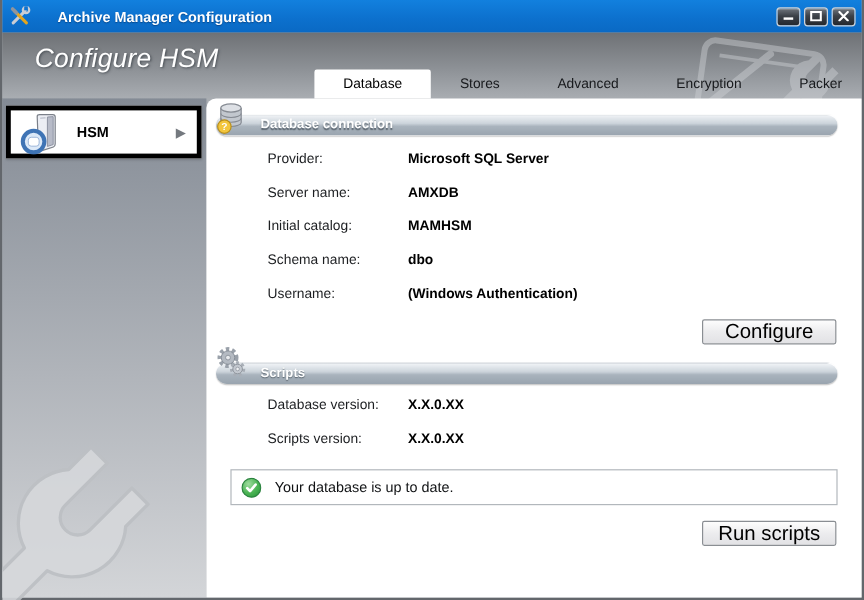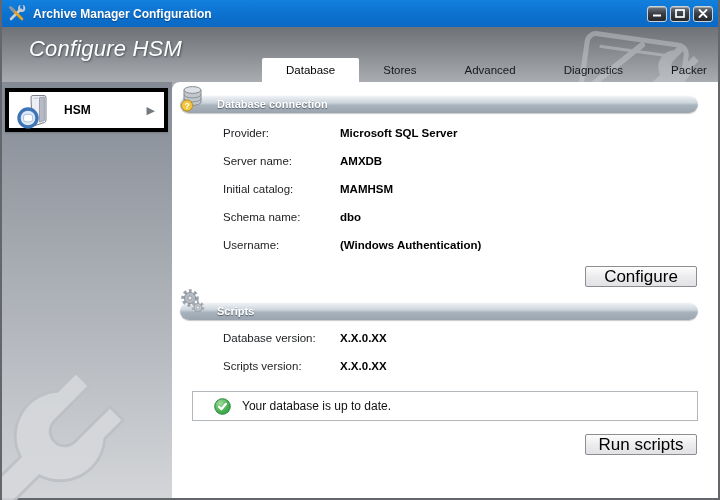--- a/index.html
+++ b/index.html
@@ -6,21 +6,21 @@
   html,body { width:720px; height:500px; overflow:hidden;
               font-family:"Liberation Sans","DejaVu Sans",sans-serif; }
   .window { position:absolute; inset:0; width:720px; height:500px;
             border:2px solid #63676c; border-top:none; background:#a9adb2; }
 
   
   .titlebar { position:absolute; top:0; left:0; right:0; height:27px;
               background:linear-gradient(180deg,#1280de 0%,#0c70cd 60%,#0a69c4 100%);
               display:flex; align-items:center; z-index:10; }
   .title-icon { width:18px; height:17px; margin-left:6px; flex:0 0 auto; }
-  .title-text { color:#fff; font-size:12px; font-weight:bold; margin-left:7px;
+  .title-text { color:#fff; font-size:12px; font-weight:bold; margin-left:22px;
                 text-shadow:0 1px 1px rgba(0,40,90,.55); }
   .win-controls { margin-left:auto; margin-right:5px; display:flex; gap:3px; }
   .ctrl { width:20px; height:16px; border:1px solid #cfd3d7; border-radius:3px;
           background:linear-gradient(180deg,#70767e 0%,#3c4148 45%,#24282d 100%);
           display:flex; align-items:center; justify-content:center; cursor:pointer;
           box-shadow:inset 0 1px 0 rgba(255,255,255,.35); }
 
   
   .header-strip { position:absolute; top:27px; left:0; right:0; height:55px;
                   background:linear-gradient(180deg,#6e7175 0%,#8d9196 55%,#a9adb2 100%); z-index:1; }
@@ -59,21 +59,21 @@
   .sec-icon { position:absolute; z-index:7; }
   .frow { position:absolute; left:23px; width:430px; font-size:11.5px; color:#1c1e21;padding-left:28px; }
   .flabel { display:inline-block; width:117px; }
   .fvalue { font-weight:bold; color:#000; }
   .btn { position:absolute; width:112px; height:21px; line-height:19px; text-align:center;
          font-size:17px; color:#000; cursor:pointer; border:1px solid #8a8e93; border-radius:2px;
          background:linear-gradient(180deg,#fdfdfd 0%,#ececee 50%,#e2e2e5 100%);
          box-shadow:0 1px 0 rgba(255,255,255,.6); }
   .info-box { position:absolute; left:20px; top:309px; width:506px; height:30px;
               border:1px solid #b2b7bc; background:#fff; display:flex; align-items:center;
-              padding-left:21px; gap:11px; font-size:12px; color:#101214; }
+              padding-left:8px; gap:11px; font-size:12px; color:#101214; }
 </style>
 </head>
 <body>
 
 <div class="window">
 
   <div class="titlebar">
     <svg class="title-icon" viewBox="0 0 18 17">
       <path d="M3,14 L13,4" stroke="#c9cdd4" stroke-width="2.6" stroke-linecap="round"></path>
       <circle cx="13.7" cy="3.3" r="2.6" fill="none" stroke="#c9cdd4" stroke-width="2"></circle>
@@ -112,21 +112,21 @@
                A 40,40 0 0 1 12,38.1 L 12,145 A 12,12 0 0 1 -12,145 L -12,38.1 A 40,40 0 0 1 -30,-26.5 Z"></path>
     </g>
     <path d="M40,70 L105,18" stroke="#ced1d5" stroke-width="6" stroke-linecap="round"></path>
   </svg>
   <div class="page-title">Configure HSM</div>
 
   <div class="tabs">
     <div class="tab active">Database</div>
     <div class="tab">Stores</div>
     <div class="tab">Advanced</div>
-    <div class="tab">Diagnostics</div>
+    <div class="tab">Encryption</div>
     <div class="tab">Packer</div>
     <div class="tab">Tasks</div>
   </div>
 
   <div class="sidebar">
     <svg class="wrench-wm" width="168" height="172" viewBox="0 0 168 172">
       <g transform="translate(58,108) rotate(45) scale(1.12)" fill="#d6d8db" stroke="#bdc0c4" stroke-width="2.5" stroke-linejoin="round">
         <path d="M -30,-50 L -13,-50 L -13,-6 A 13,13 0 0 0 13,-6 L 13,-50 L 30,-50 L 30,-26.5
                  A 40,40 0 0 1 12,38.1 L 12,145 A 12,12 0 0 1 -12,145 L -12,38.1 A 40,40 0 0 1 -30,-26.5 Z"></path>
       </g>

